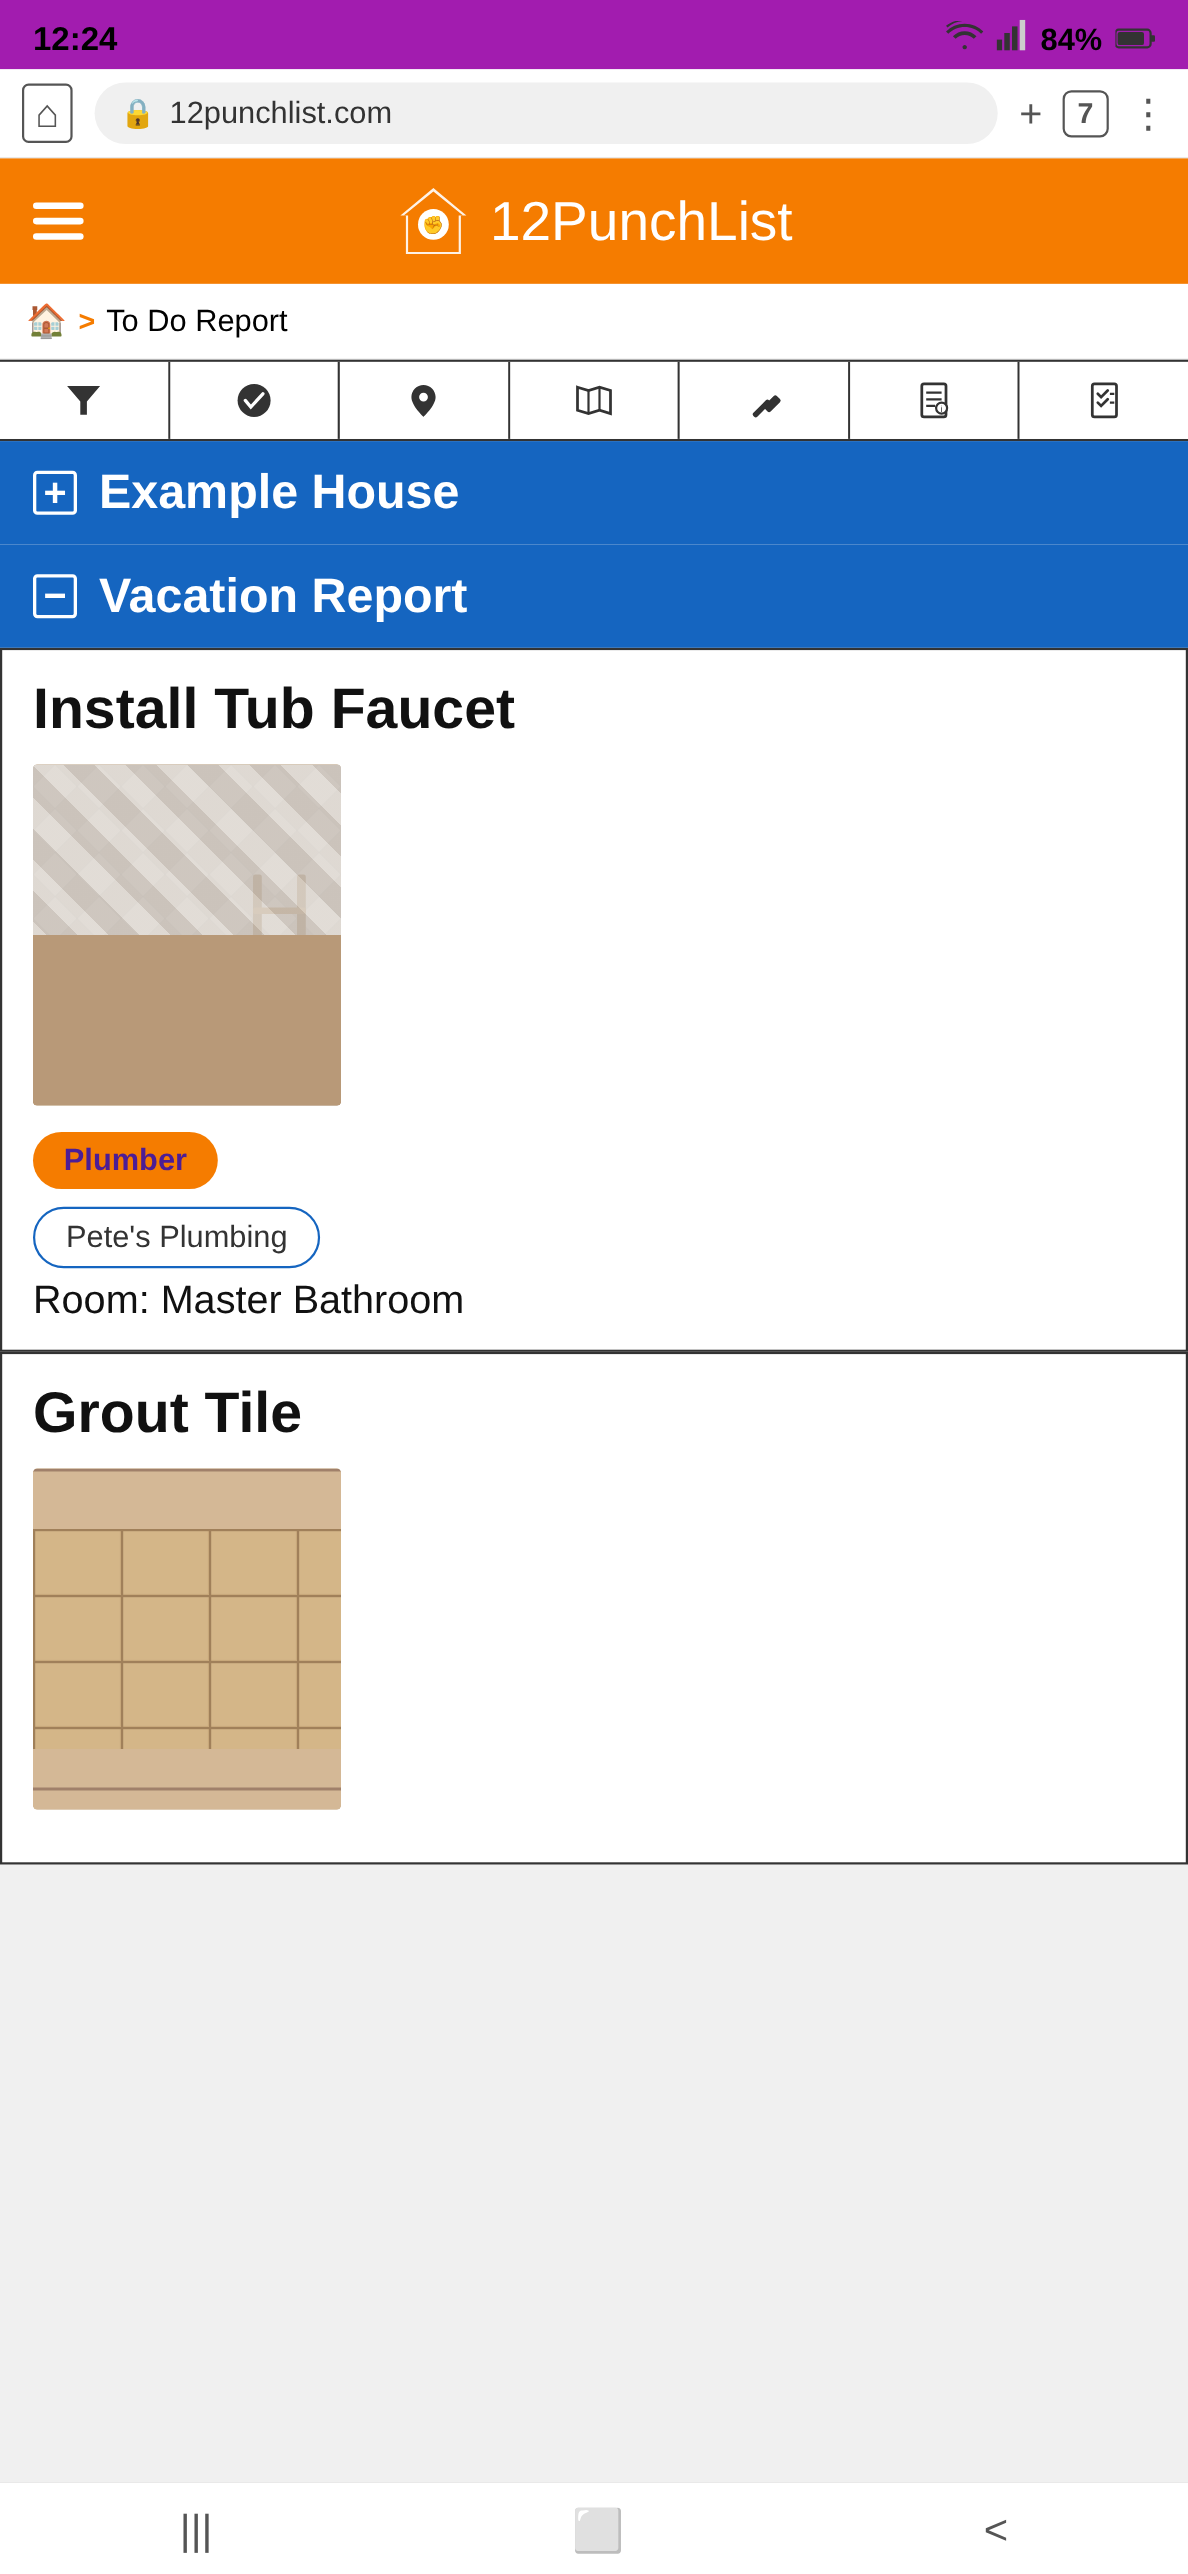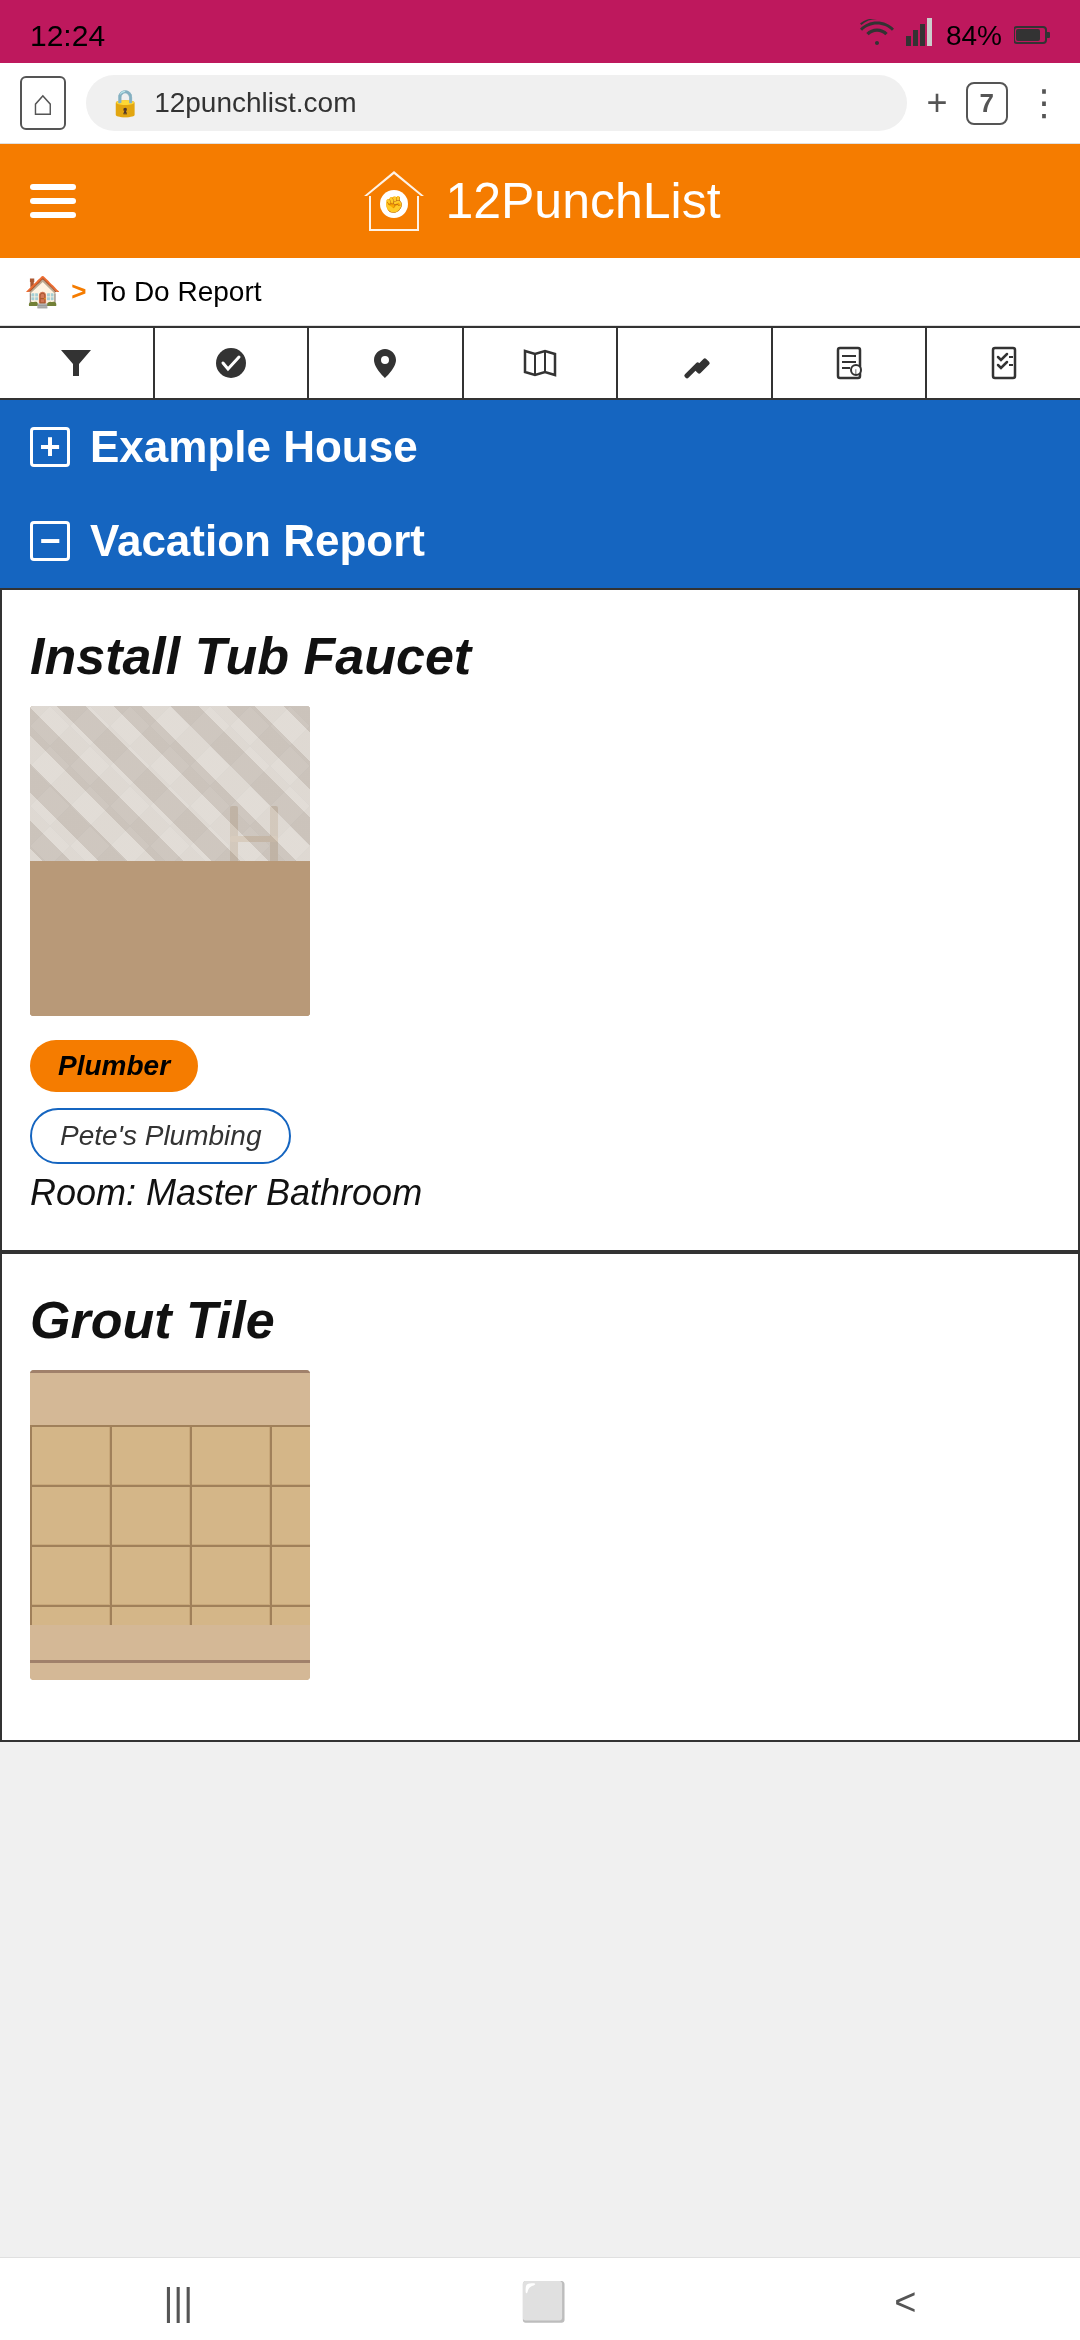--- a/index.html
+++ b/index.html
@@ -9,27 +9,27 @@
       font-family: Arial, sans-serif;
       background: #f0f0f0;
       width: 100%;
       max-width: 1080px;
       margin: 0 auto;
       overflow-x: hidden;
     }
 
     
     .status-bar {
-      background: #be185d;
+      background: #a21caf;
       display: flex;
       justify-content: space-between;
       align-items: center;
       padding: 18px 30px 10px;
       font-size: 30px;
-      font-weight: 400;
+      font-weight: 700;
       gap: 42px;
     }
     .status-right {
       display: flex;
       align-items: center;
       gap: 12px;
       font-size: 28px;
     }
 
     
@@ -184,22 +184,21 @@
       font-size: 36px;
       font-weight: bold;
       flex-shrink: 0;
     }
 
     
     .task-card {
       background: #fff;
       border: 2px solid #333;
       margin: 0;
-      padding: 36px 28px;
-      font-style: italic;
+      padding: 24px 28px;
     }
     .task-title {
       font-size: 52px;
       font-weight: bold;
       color: #111;
       margin-bottom: 20px;
     }
     .task-image {
       width: 280px;
       height: 310px;
@@ -251,21 +250,21 @@
         #a0806a 55px, #a0806a 58px
       );
       background-size: 100% 58px;
       position: relative;
     }
 
     
     .tag-plumber {
       display: inline-block;
       background: #f57c00;
-      color: #000000;
+      color: #4c1d95;
       font-size: 28px;
       font-weight: bold;
       padding: 10px 28px;
       border-radius: 30px;
       margin-bottom: 16px;
     }
     .tag-contractor {
       display: inline-block;
       background: #fff;
       color: #333;

